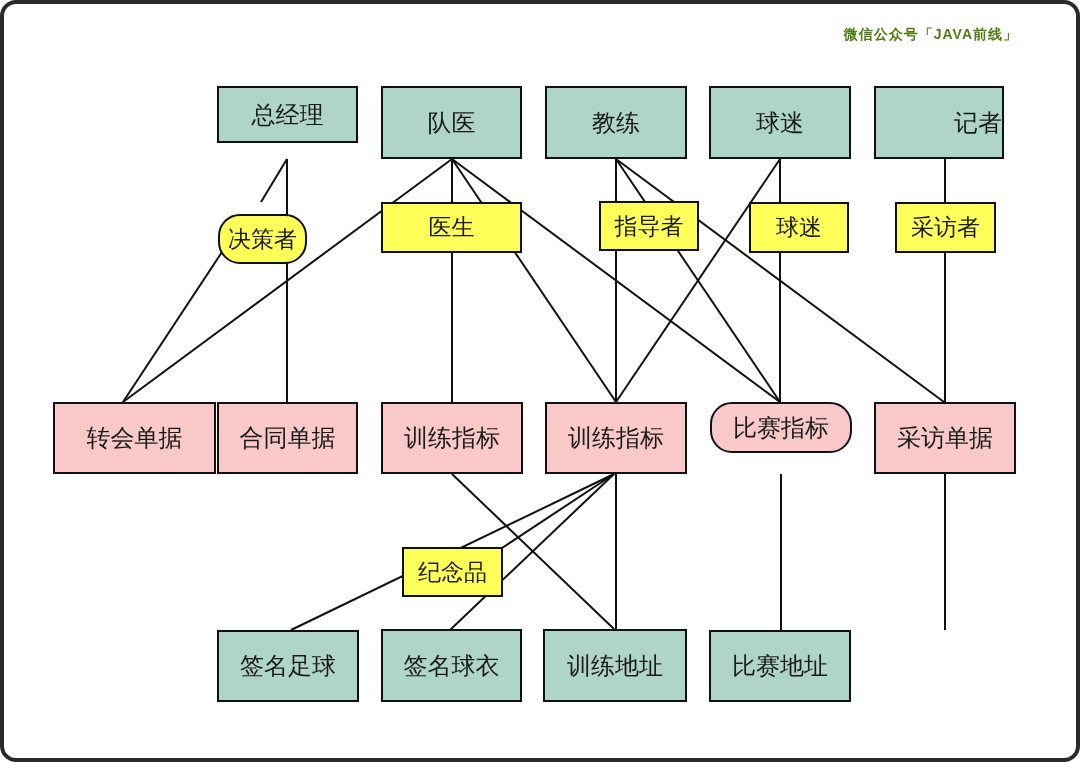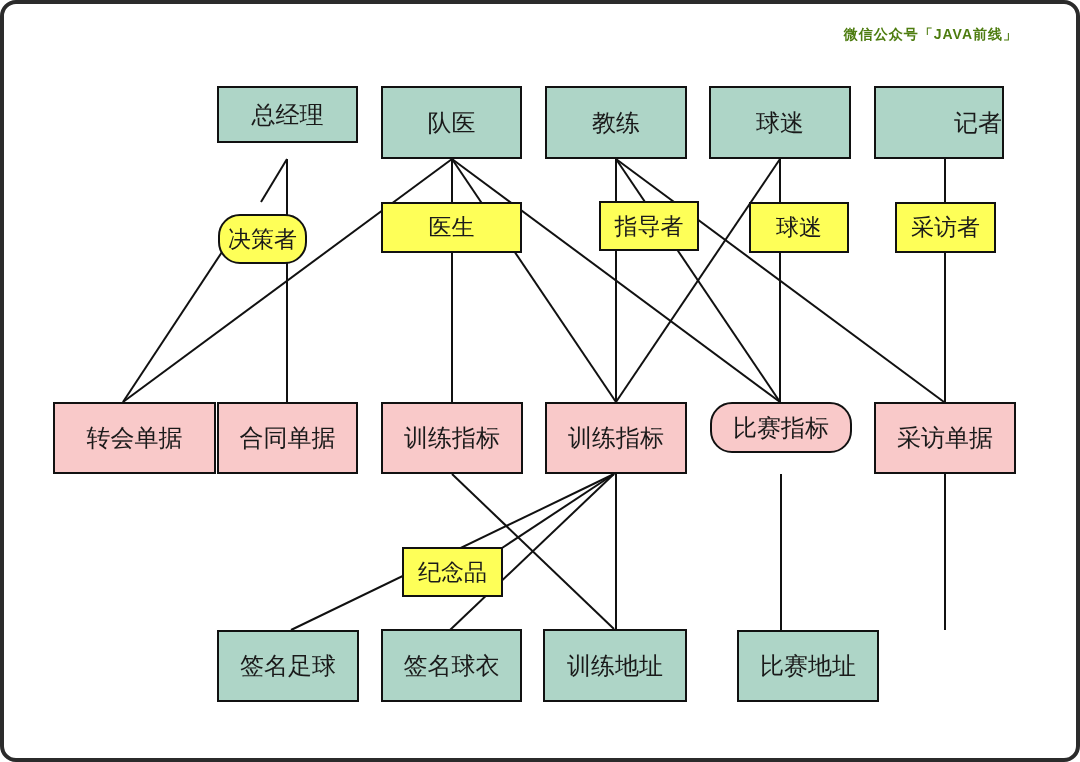--- a/index.html
+++ b/index.html
@@ -107,16 +107,16 @@
     </div>
     <div class="node entity" style="left: 217px; top: 630px; width: 142px; height: 72px;">
       <span>签名足球</span>
     </div>
     <div class="node entity" style="left: 381px; top: 629px; width: 141px; height: 73px;">
       <span>签名球衣</span>
     </div>
     <div class="node entity" style="left: 543px; top: 629px; width: 144px; height: 73px;">
       <span>训练地址</span>
     </div>
-    <div class="node entity" style="left: 709px; top: 630px; width: 142px; height: 72px; margin-left: 28px;">
+    <div class="node entity" style="left: 709px; top: 630px; width: 142px; height: 72px;">
       <span>比赛地址</span>
     </div>
   </div>
 
 </body></html>

